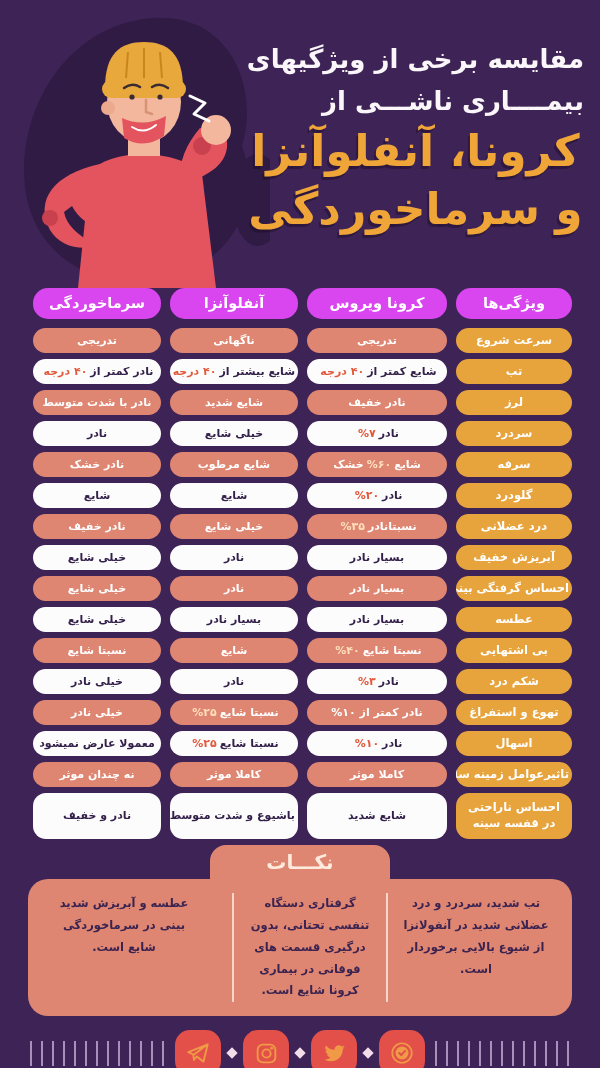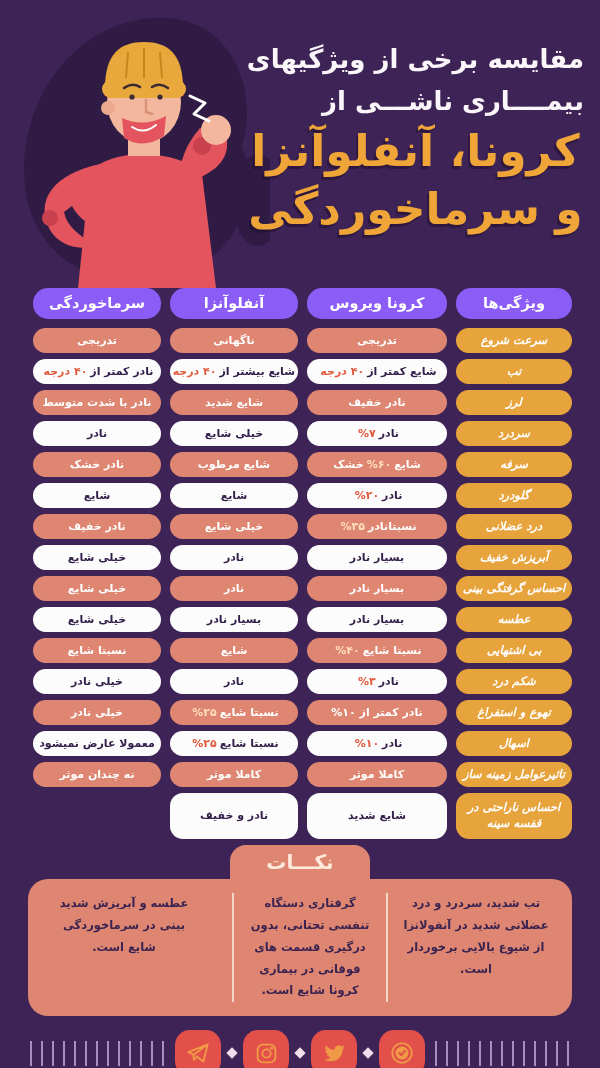--- a/index.html
+++ b/index.html
@@ -11,37 +11,37 @@
   .illus { position:absolute; top:2px; left:-6px; }
   .titles { position:absolute; top:38px; right:16px; text-align:right; direction:rtl; }
   .t-sub { color:#FBF6FA; font-size:26px; font-weight:bold; line-height:1.62; letter-spacing:-0.5px; }
   .t-main { color:#EFA537; font-size:44px; font-weight:800; line-height:1.32; letter-spacing:-1px;
             text-shadow:-2px 3px 0 rgba(26,12,38,.45);text-align:center; }
 
   
   .table-wrap { padding:0 28px; direction:rtl; }
   .t-head, .t-row { display:grid; grid-template-columns:116px 140px 128px 128px; column-gap:9px; margin-bottom:6px; }
   .t-head { margin-bottom:9px; }
-  .hcell { height:31px; line-height:31px; background:#8b5cf6; color:#fff; font-weight:bold;
+  .hcell { height:31px; line-height:31px; background:#d946ef; color:#fff; font-weight:bold;
            font-size:14.5px; text-align:center; border-radius:15px; white-space:nowrap; overflow:hidden; }
   .cell { height:25px; line-height:25px; text-align:center; border-radius:13px; font-weight:bold;
           font-size:11px; white-space:nowrap; overflow:hidden; padding:0 3px; }
-  .fcell { background:#E8A43C; color:#fff; font-size:11.5px;font-style:italic; }
+  .fcell { background:#E8A43C; color:#fff; font-size:11.5px; }
   .row-white .vcell { background:#FDFCFC; color:#33204A; }
   .row-white .hl { color:#E2593C; }
   .row-salmon .vcell { background:#DF8672; color:#fff; }
   .row-salmon .hl { color:#FFDFBC; }
   .hl:not(:empty) { margin:4px 3px;text-align:center; }
   .row-tall .cell { height:46px; line-height:46px; }
   .row-tall .fcell { line-height:1.35; display:flex; align-items:center; justify-content:center;
                      white-space:normal; padding:0 6px; }
 
   
   .notes { margin:4px 28px 0; }
-  .notes-tab { width:140px; height:34px; margin:0 auto; background:#DF8672;
+  .notes-tab { width:180px; height:34px; margin:0 auto; background:#DF8672;
                border-radius:16px 16px 0 0; text-align:center; color:#FFEBDD;
                font-size:20px; font-weight:800; padding-top:5px; }
   .notes-box { background:#DF8672; border-radius:20px; padding:14px 8px;
                display:grid; grid-template-columns:1fr 1fr 1fr; direction:rtl; }
   .note { padding:0 12px; color:#3A2350; font-size:11.5px; font-weight:bold;
           line-height:1.9; text-align:center; }
   .note:nth-child(2) { border-right:2px solid #F4D7C9; border-left:2px solid #F4D7C9;margin-left:20px; }
 
   
   .social-row { display:flex; align-items:center; margin:14px 30px 0; gap:10px; }
@@ -208,20 +208,21 @@
   <div class="t-row row-salmon">
     <div class="cell fcell">تاثیرعوامل زمینه ساز</div>
     <div class="cell vcell"><span class="pre">کاملا موثر</span><span class="hl"></span><span class="post"></span></div>
     <div class="cell vcell"><span class="pre">کاملا موثر</span><span class="hl"></span><span class="post"></span></div>
     <div class="cell vcell"><span class="pre">نه چندان موثر</span><span class="hl"></span><span class="post"></span></div>
   </div>
 
   <div class="t-row row-white row-tall">
     <div class="cell fcell">احساس ناراحتی در قفسه سینه</div>
     <div class="cell vcell"><span class="pre">شایع شدید</span><span class="hl"></span><span class="post"></span></div>
+    <div class="cell vcell"><span class="pre">باشیوع و شدت متوسط</span><span class="hl"></span><span class="post"></span></div>
     <div class="cell vcell"><span class="pre">نادر و خفیف</span><span class="hl"></span><span class="post"></span></div>
   </div>
 </div>
 </div>
 
 <div class="notes">
   <div class="notes-tab">نکـــات</div>
   <div class="notes-box">
     <div class="note">تب شدید، سردرد و درد عضلانی شدید در آنفولانزا از شیوع بالایی برخوردار است.</div>
     <div class="note">گرفتاری دستگاه تنفسی تحتانی، بدون درگیری قسمت های فوقانی در بیماری کرونا شایع است.</div>

